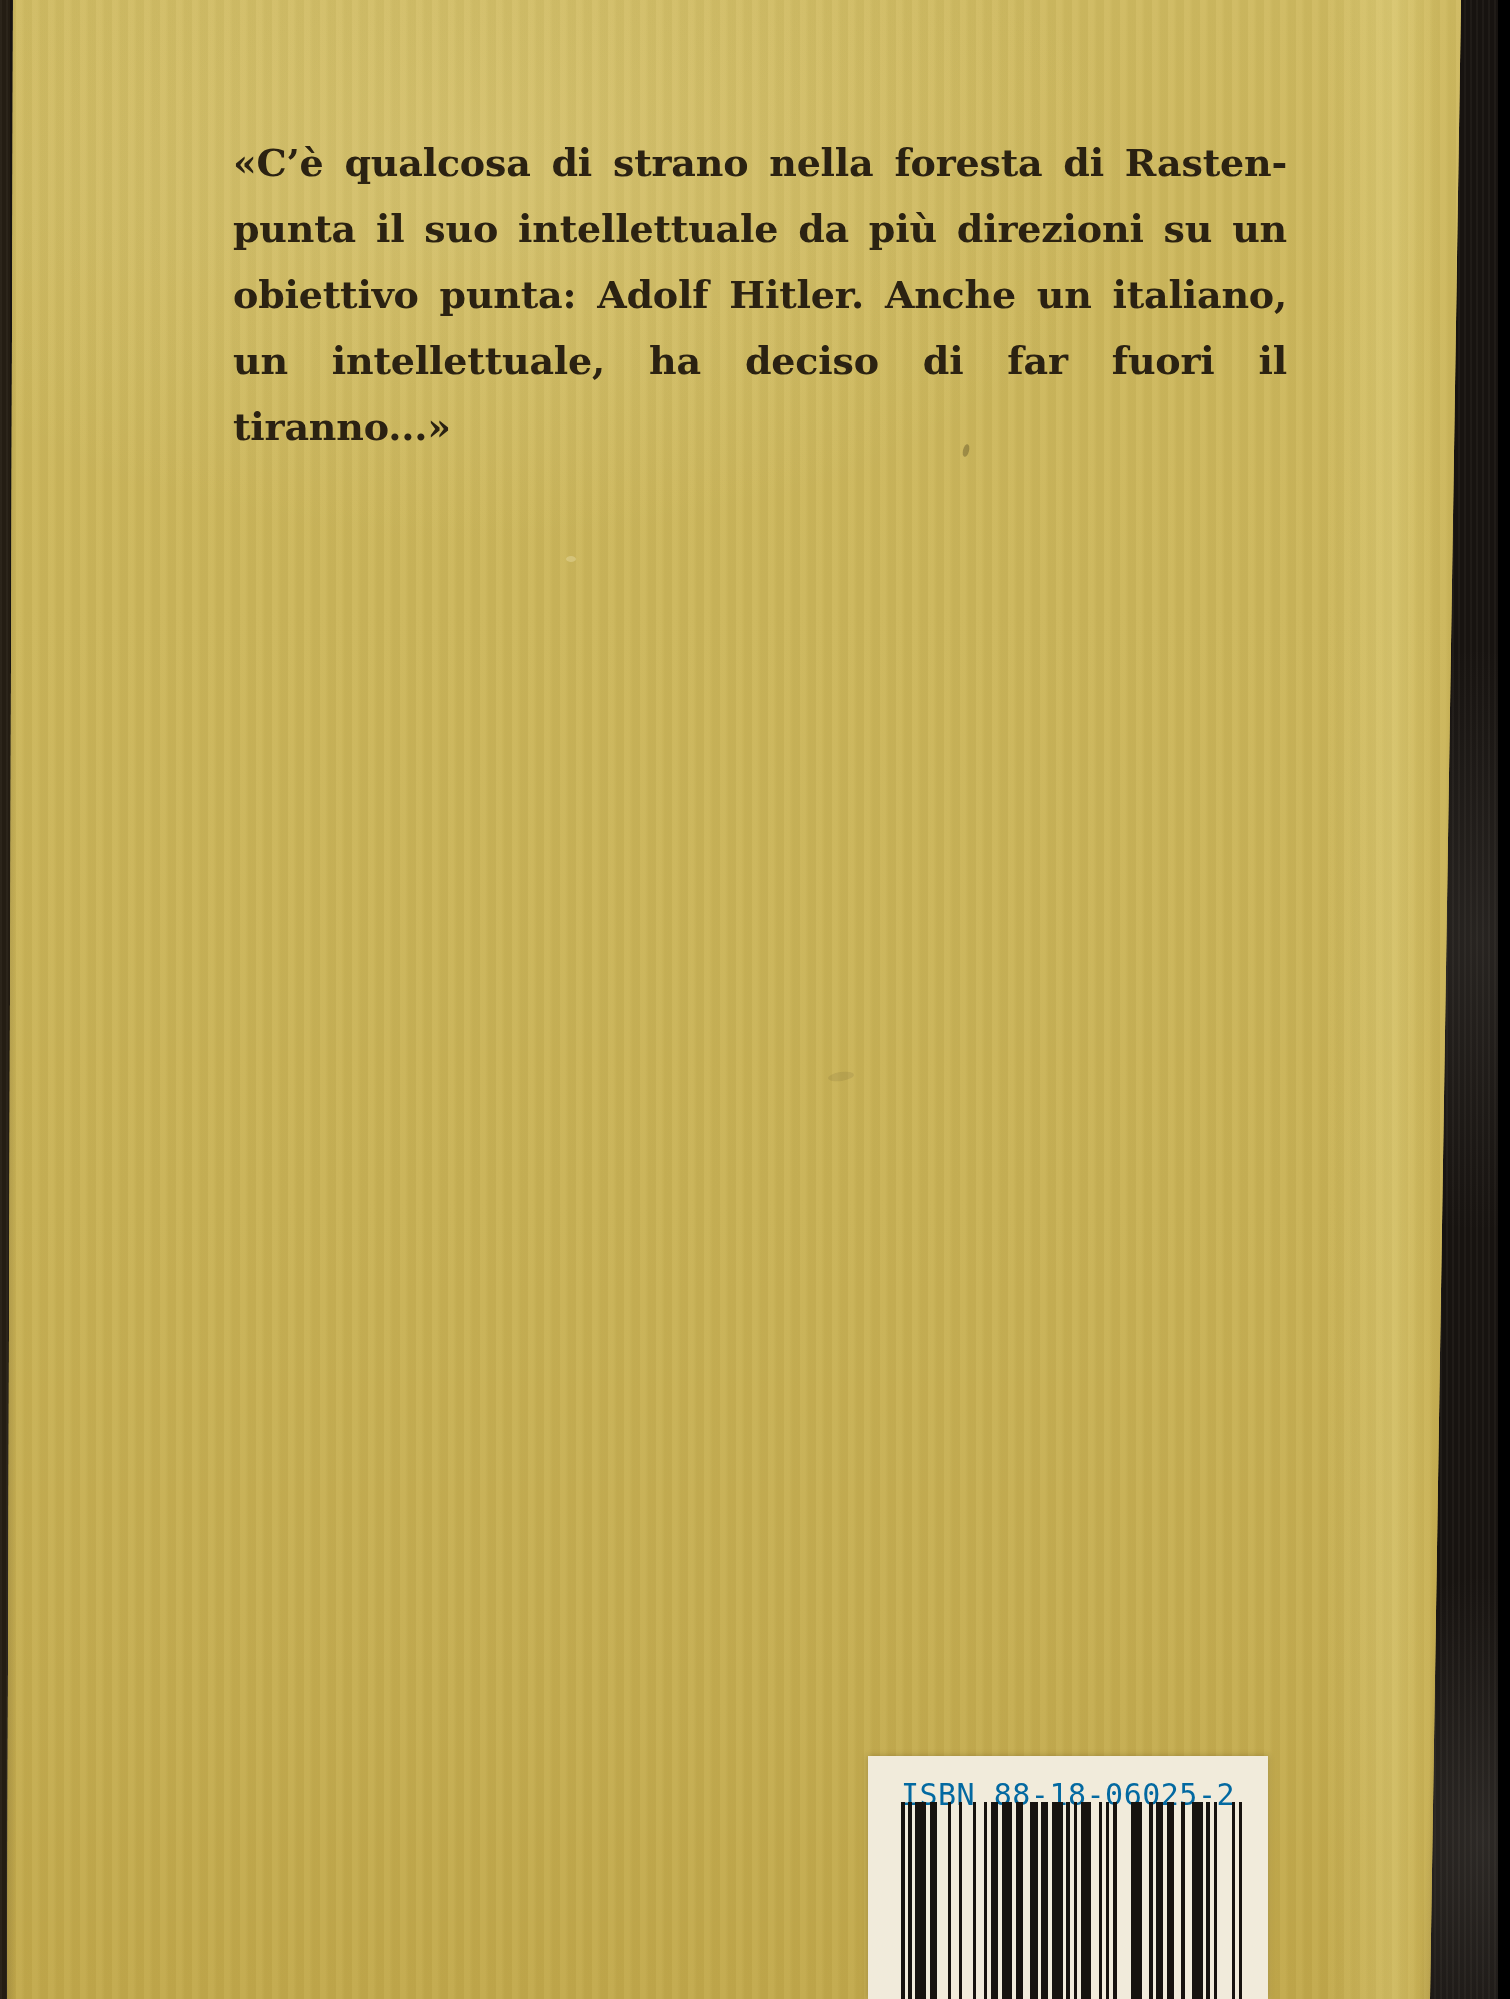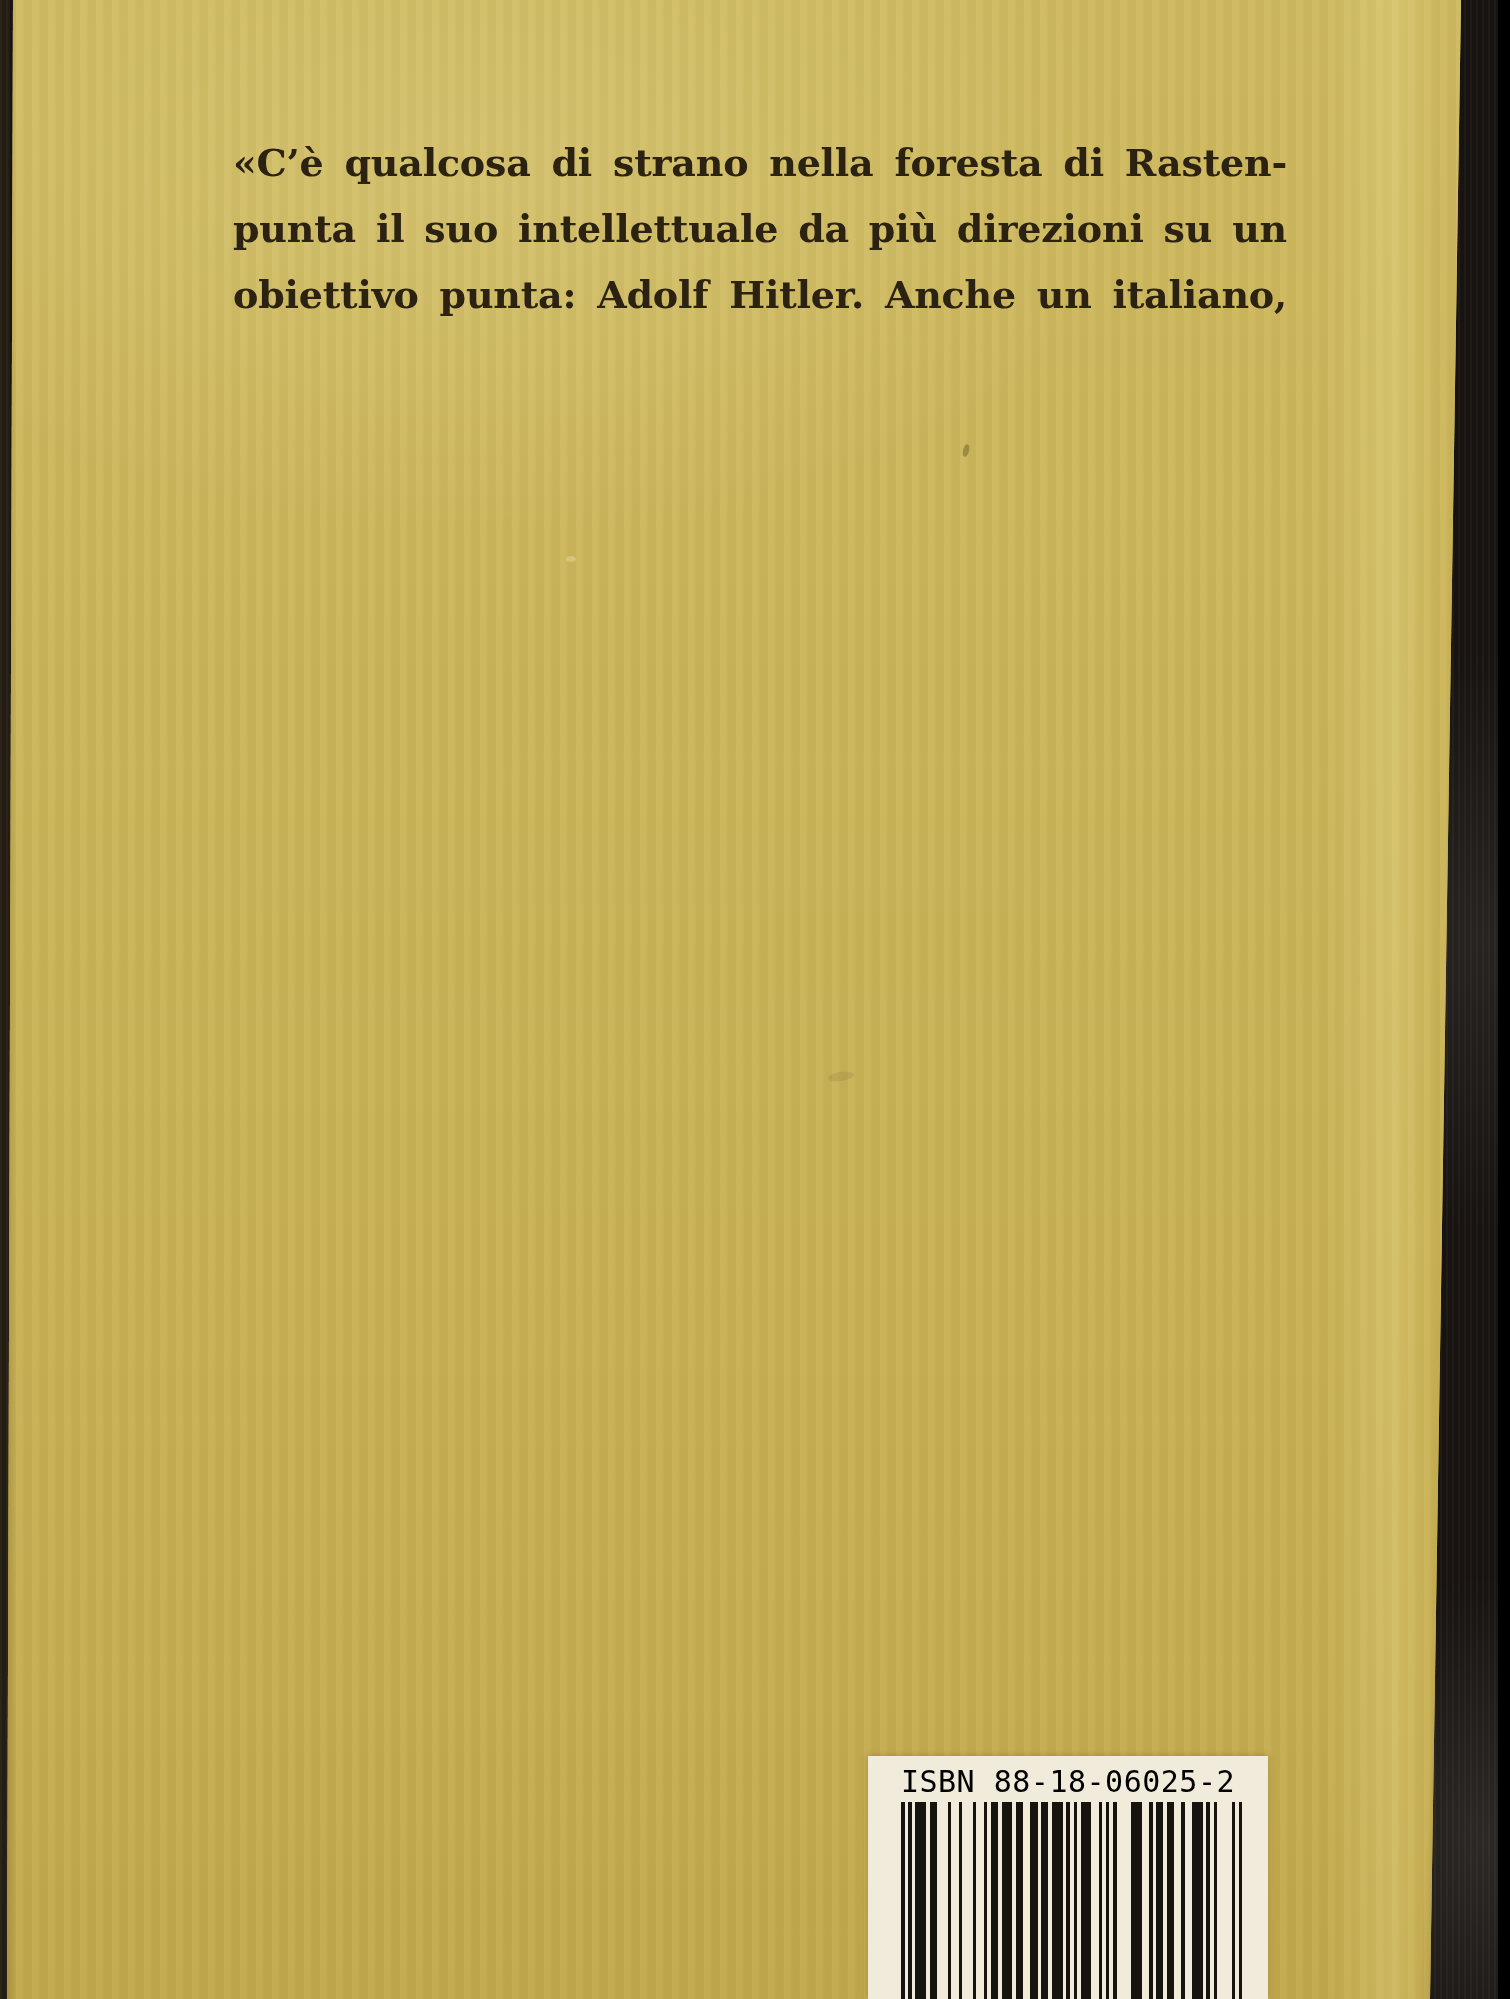--- a/index.html
+++ b/index.html
@@ -57,26 +57,26 @@
     text-align-last:justify;
     white-space:normal;
   }
   
   .isbn-card{
     position:absolute;left:868px;top:1756px;width:400px;height:243px;
     background:var(--label);
     box-shadow:0 0 6px rgba(40,30,10,0.25);
   }
   .isbn-text{
-    margin-top:8px;
+    margin-top:21px;
     text-align:center;
     font-family:"DejaVu Sans Mono","Liberation Mono",monospace;
     font-size:30px;
     letter-spacing:0.5px;
-    color:#000000;
+    color:#0369a1;
     white-space:nowrap;
   }
   .barcode{
     position:absolute;left:33px;top:46px;height:197px;
     display:flex;flex-direction:row;align-items:stretch;
   }
   .module{width:3.6px;height:100%;}
   .module.on{background:var(--bar);}
 </style>
 </head>
@@ -87,20 +87,21 @@
   <div class="cover">
 
     <div class="speck-a"></div>
     <div class="speck-b"></div>
     <div class="speck-c"></div>
 
     <div class="quote">
       <div class="quote-line">«C’è qualcosa di strano nella foresta di Rasten-</div>
       <div class="quote-line">punta il suo intellettuale da più direzioni su un</div>
       <div class="quote-line">obiettivo punta: Adolf Hitler. Anche un italiano,</div>
+      <div class="quote-line">un intellettuale, ha deciso di far fuori il tiranno...»</div>
     </div>
 
     <div class="isbn-card">
       <div class="isbn-text">ISBN 88-18-06025-2</div>
       <div class="barcode">
           <div class="module on"></div>
           <div class="module"></div>
           <div class="module on"></div>
           <div class="module"></div>
           <div class="module on"></div>

